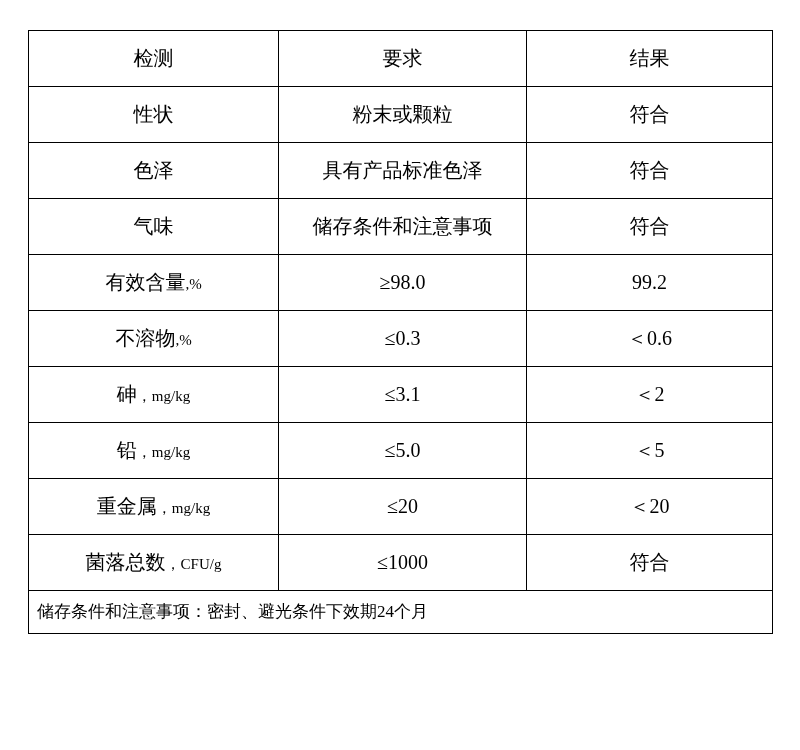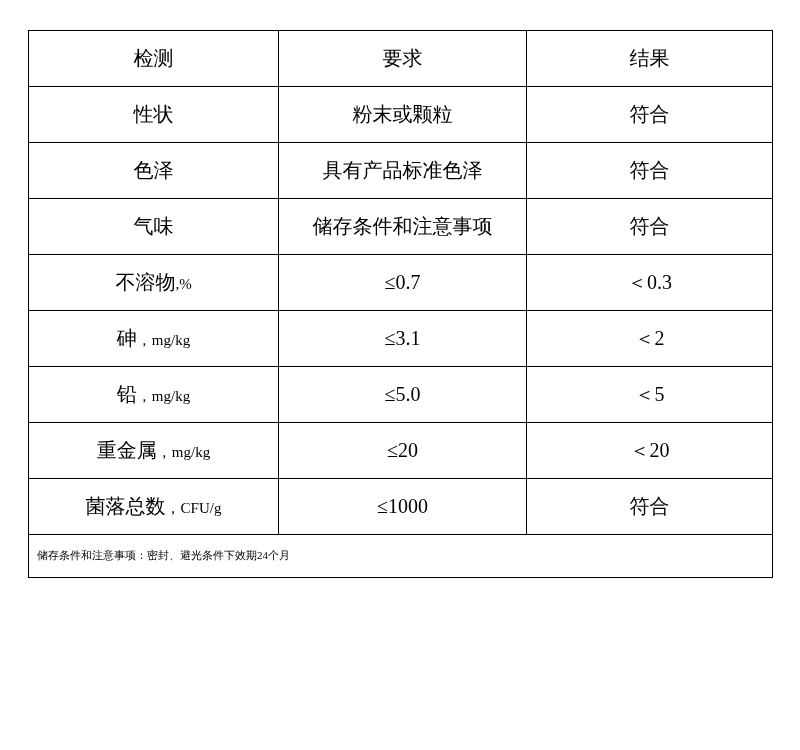--- a/index.html
+++ b/index.html
@@ -45,21 +45,21 @@
   .unit {
     font-size: 15px;
   }
   .ascii {
     font-family: "Liberation Serif", serif;
   }
   .note-row td {
     height: 42px;
     text-align: left;
     padding-left: 8px;
-    font-size: 11px;
+    font-size: 17px;
     border-top: 1px solid #000000;
   }
   .note-text {
     display: inline-block;
   }
 </style>
 </head>
 <body>
 
 <div class="page">
@@ -87,26 +87,31 @@
         <td>具有产品标准色泽</td>
         <td>符合</td>
       </tr>
 
       <tr>
         <td><span>气味</span><span class="unit"></span></td>
         <td>储存条件和注意事项</td>
         <td>符合</td>
       </tr>
 
+      <tr>
+        <td><span>有效含量</span><span class="unit">,%</span></td>
+        <td class="ascii">≥98.0</td>
+        <td class="ascii">99.2</td>
+      </tr>
 
 
       <tr>
         <td><span>不溶物</span><span class="unit">,%</span></td>
-        <td class="ascii">≤0.7</td>
-        <td class="ascii">＜0.3</td>
+        <td class="ascii">≤0.3</td>
+        <td class="ascii">＜0.6</td>
       </tr>
 
       <tr>
         <td><span>砷</span><span class="unit">，mg/kg</span></td>
         <td class="ascii">≤3.1</td>
         <td class="ascii">＜2</td>
       </tr>
 
       <tr>
         <td><span>铅</span><span class="unit">，mg/kg</span></td>

